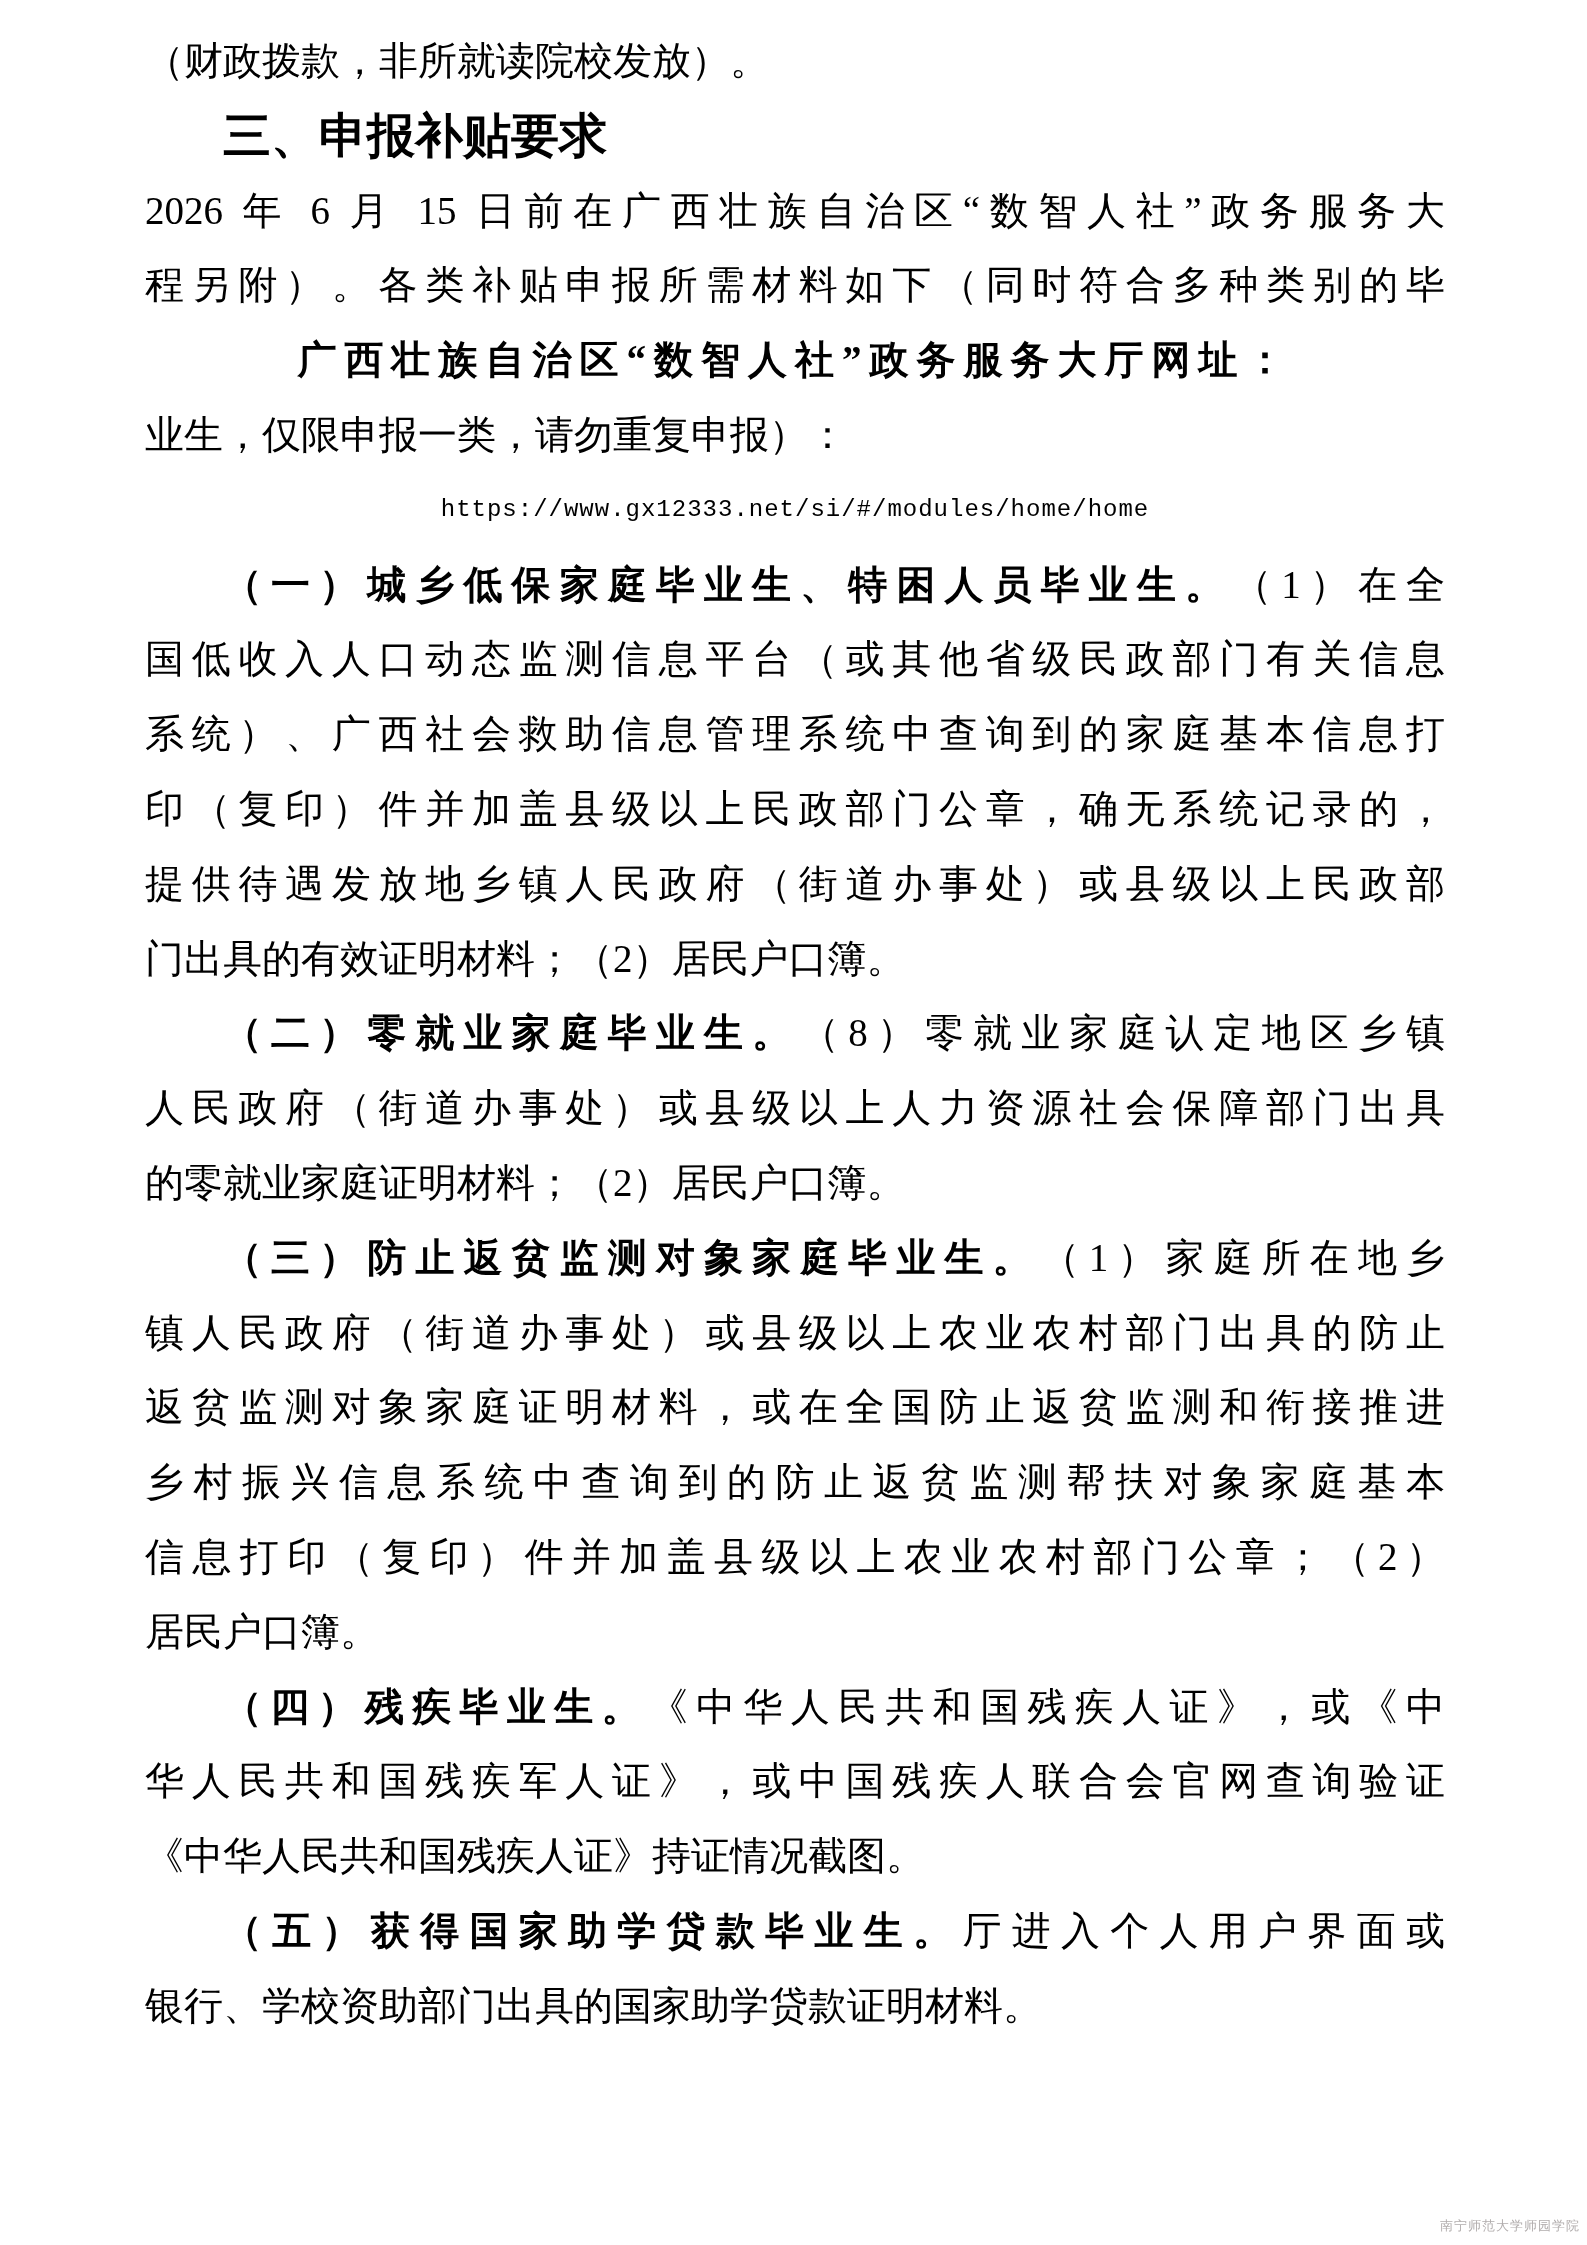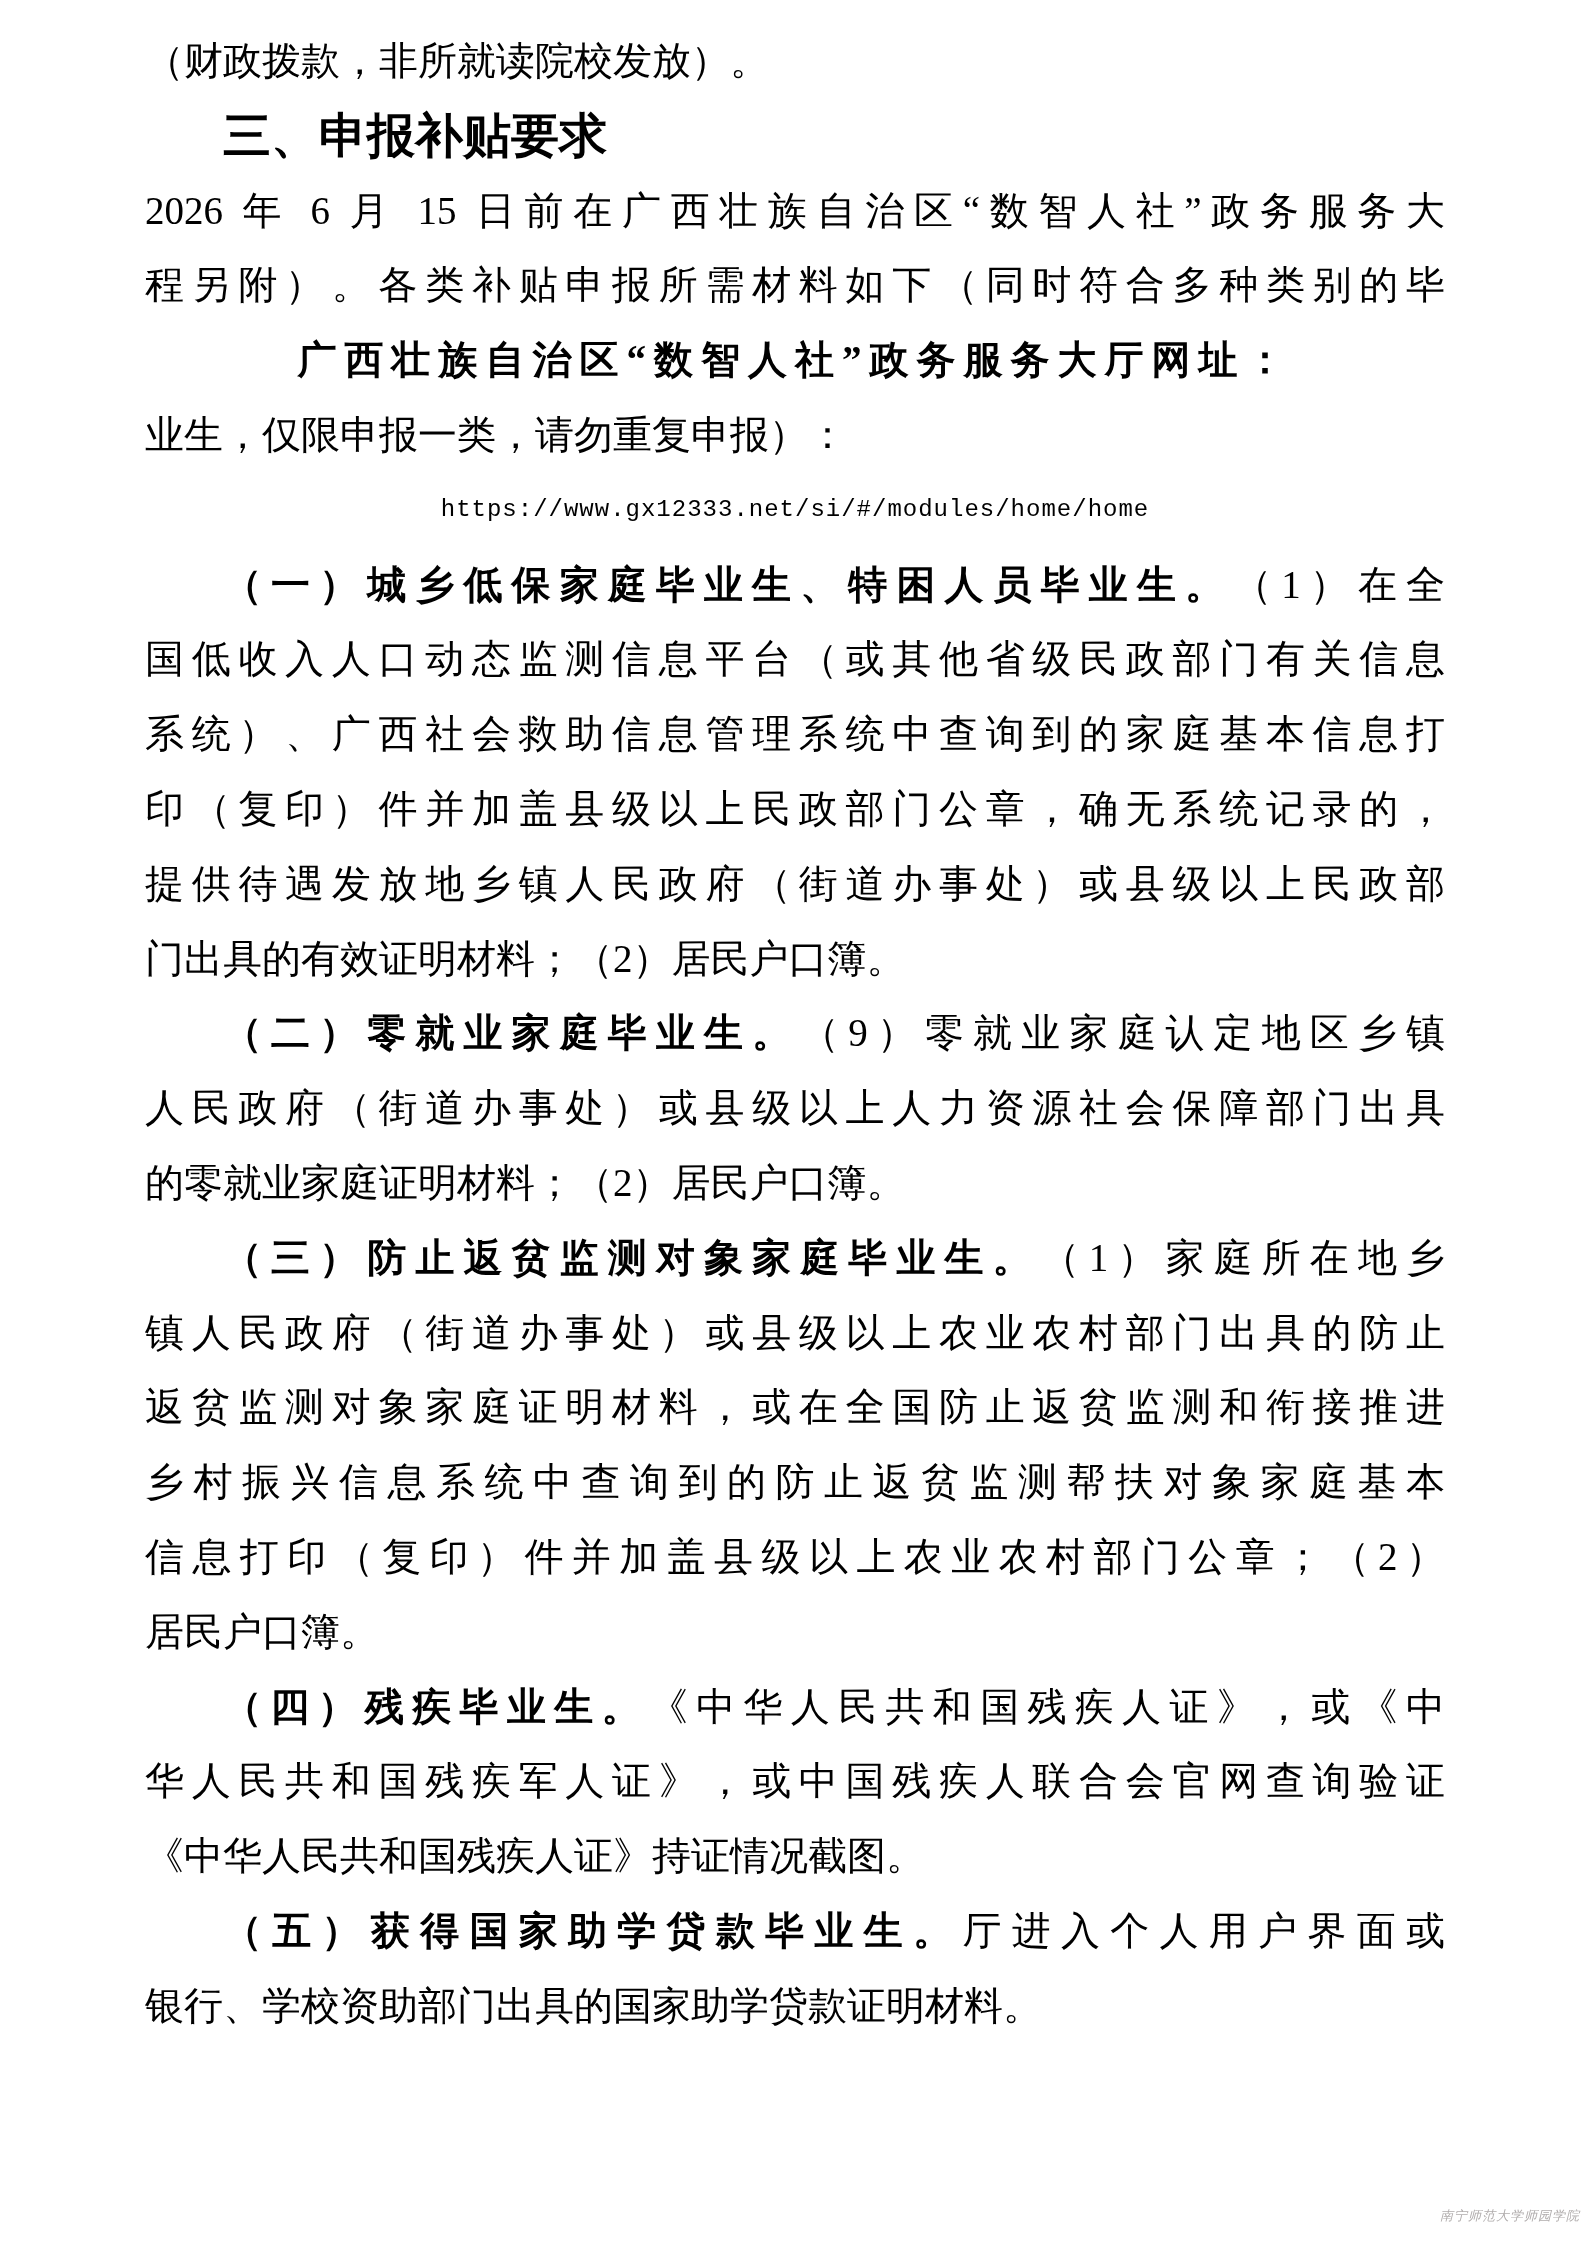--- a/index.html
+++ b/index.html
@@ -55,47 +55,46 @@
     font-family: "Liberation Sans", "DejaVu Sans", sans-serif;
     font-weight: bold;
     font-size: 48px;
   }
   .seg-bold {
     font-weight: bold;
   }
   .watermark {
     position: absolute;
     right: 7px;
-    bottom: 20px;
+    bottom: 10px;
     font-size: 13px;
     letter-spacing: 1px;
     color: #b1adad;
     font-family: "Liberation Sans", "DejaVu Sans", sans-serif;
-    font-style: italic;
   }
 </style>
 </head>
 <body>
 
 <div class="page">
   <div class="text-block">
       <div class="line left"><span class="seg-regular">（财政拨款，非所就读院校发放）。</span></div>
       <div class="line left indent heading"><span class="seg-bold">三、申报补贴要求</span></div>
       <div class="line justify"><span class="seg-regular">2026 年 6 月 15 日前在广西壮族自治区“数智人社”政务服务大</span></div>
       <div class="line justify"><span class="seg-regular">程另附）。各类补贴申报所需材料如下（同时符合多种类别的毕</span></div>
       <div class="line center"><span class="seg-bold">广西壮族自治区“数智人社”政务服务大厅网址：</span></div>
       <div class="line left"><span class="seg-regular">业生，仅限申报一类，请勿重复申报）：</span></div>
       <div class="line center url"><span class="seg-regular">https://www.gx12333.net/si/#/modules/home/home</span></div>
       <div class="line justify indent"><span class="seg-bold">（一）城乡低保家庭毕业生、特困人员毕业生。</span><span class="seg-regular">（1）在全</span></div>
       <div class="line justify"><span class="seg-regular">国低收入人口动态监测信息平台（或其他省级民政部门有关信息</span></div>
       <div class="line justify"><span class="seg-regular">系统）、广西社会救助信息管理系统中查询到的家庭基本信息打</span></div>
       <div class="line justify"><span class="seg-regular">印（复印）件并加盖县级以上民政部门公章，确无系统记录的，</span></div>
       <div class="line justify"><span class="seg-regular">提供待遇发放地乡镇人民政府（街道办事处）或县级以上民政部</span></div>
       <div class="line left"><span class="seg-regular">门出具的有效证明材料；（2）居民户口簿。</span></div>
-      <div class="line justify indent"><span class="seg-bold">（二）零就业家庭毕业生。</span><span class="seg-regular">（9）零就业家庭认定地区乡镇</span></div>
+      <div class="line justify indent"><span class="seg-bold">（二）零就业家庭毕业生。</span><span class="seg-regular">（8）零就业家庭认定地区乡镇</span></div>
       <div class="line justify"><span class="seg-regular">人民政府（街道办事处）或县级以上人力资源社会保障部门出具</span></div>
       <div class="line left"><span class="seg-regular">的零就业家庭证明材料；（2）居民户口簿。</span></div>
       <div class="line justify indent"><span class="seg-bold">（三）防止返贫监测对象家庭毕业生。</span><span class="seg-regular">（1）家庭所在地乡</span></div>
       <div class="line justify"><span class="seg-regular">镇人民政府（街道办事处）或县级以上农业农村部门出具的防止</span></div>
       <div class="line justify"><span class="seg-regular">返贫监测对象家庭证明材料，或在全国防止返贫监测和衔接推进</span></div>
       <div class="line justify"><span class="seg-regular">乡村振兴信息系统中查询到的防止返贫监测帮扶对象家庭基本</span></div>
       <div class="line justify"><span class="seg-regular">信息打印（复印）件并加盖县级以上农业农村部门公章；（2）</span></div>
       <div class="line left"><span class="seg-regular">居民户口簿。</span></div>
       <div class="line justify indent"><span class="seg-bold">（四）残疾毕业生。</span><span class="seg-regular">《中华人民共和国残疾人证》，或《中</span></div>
       <div class="line justify"><span class="seg-regular">华人民共和国残疾军人证》，或中国残疾人联合会官网查询验证</span></div>

